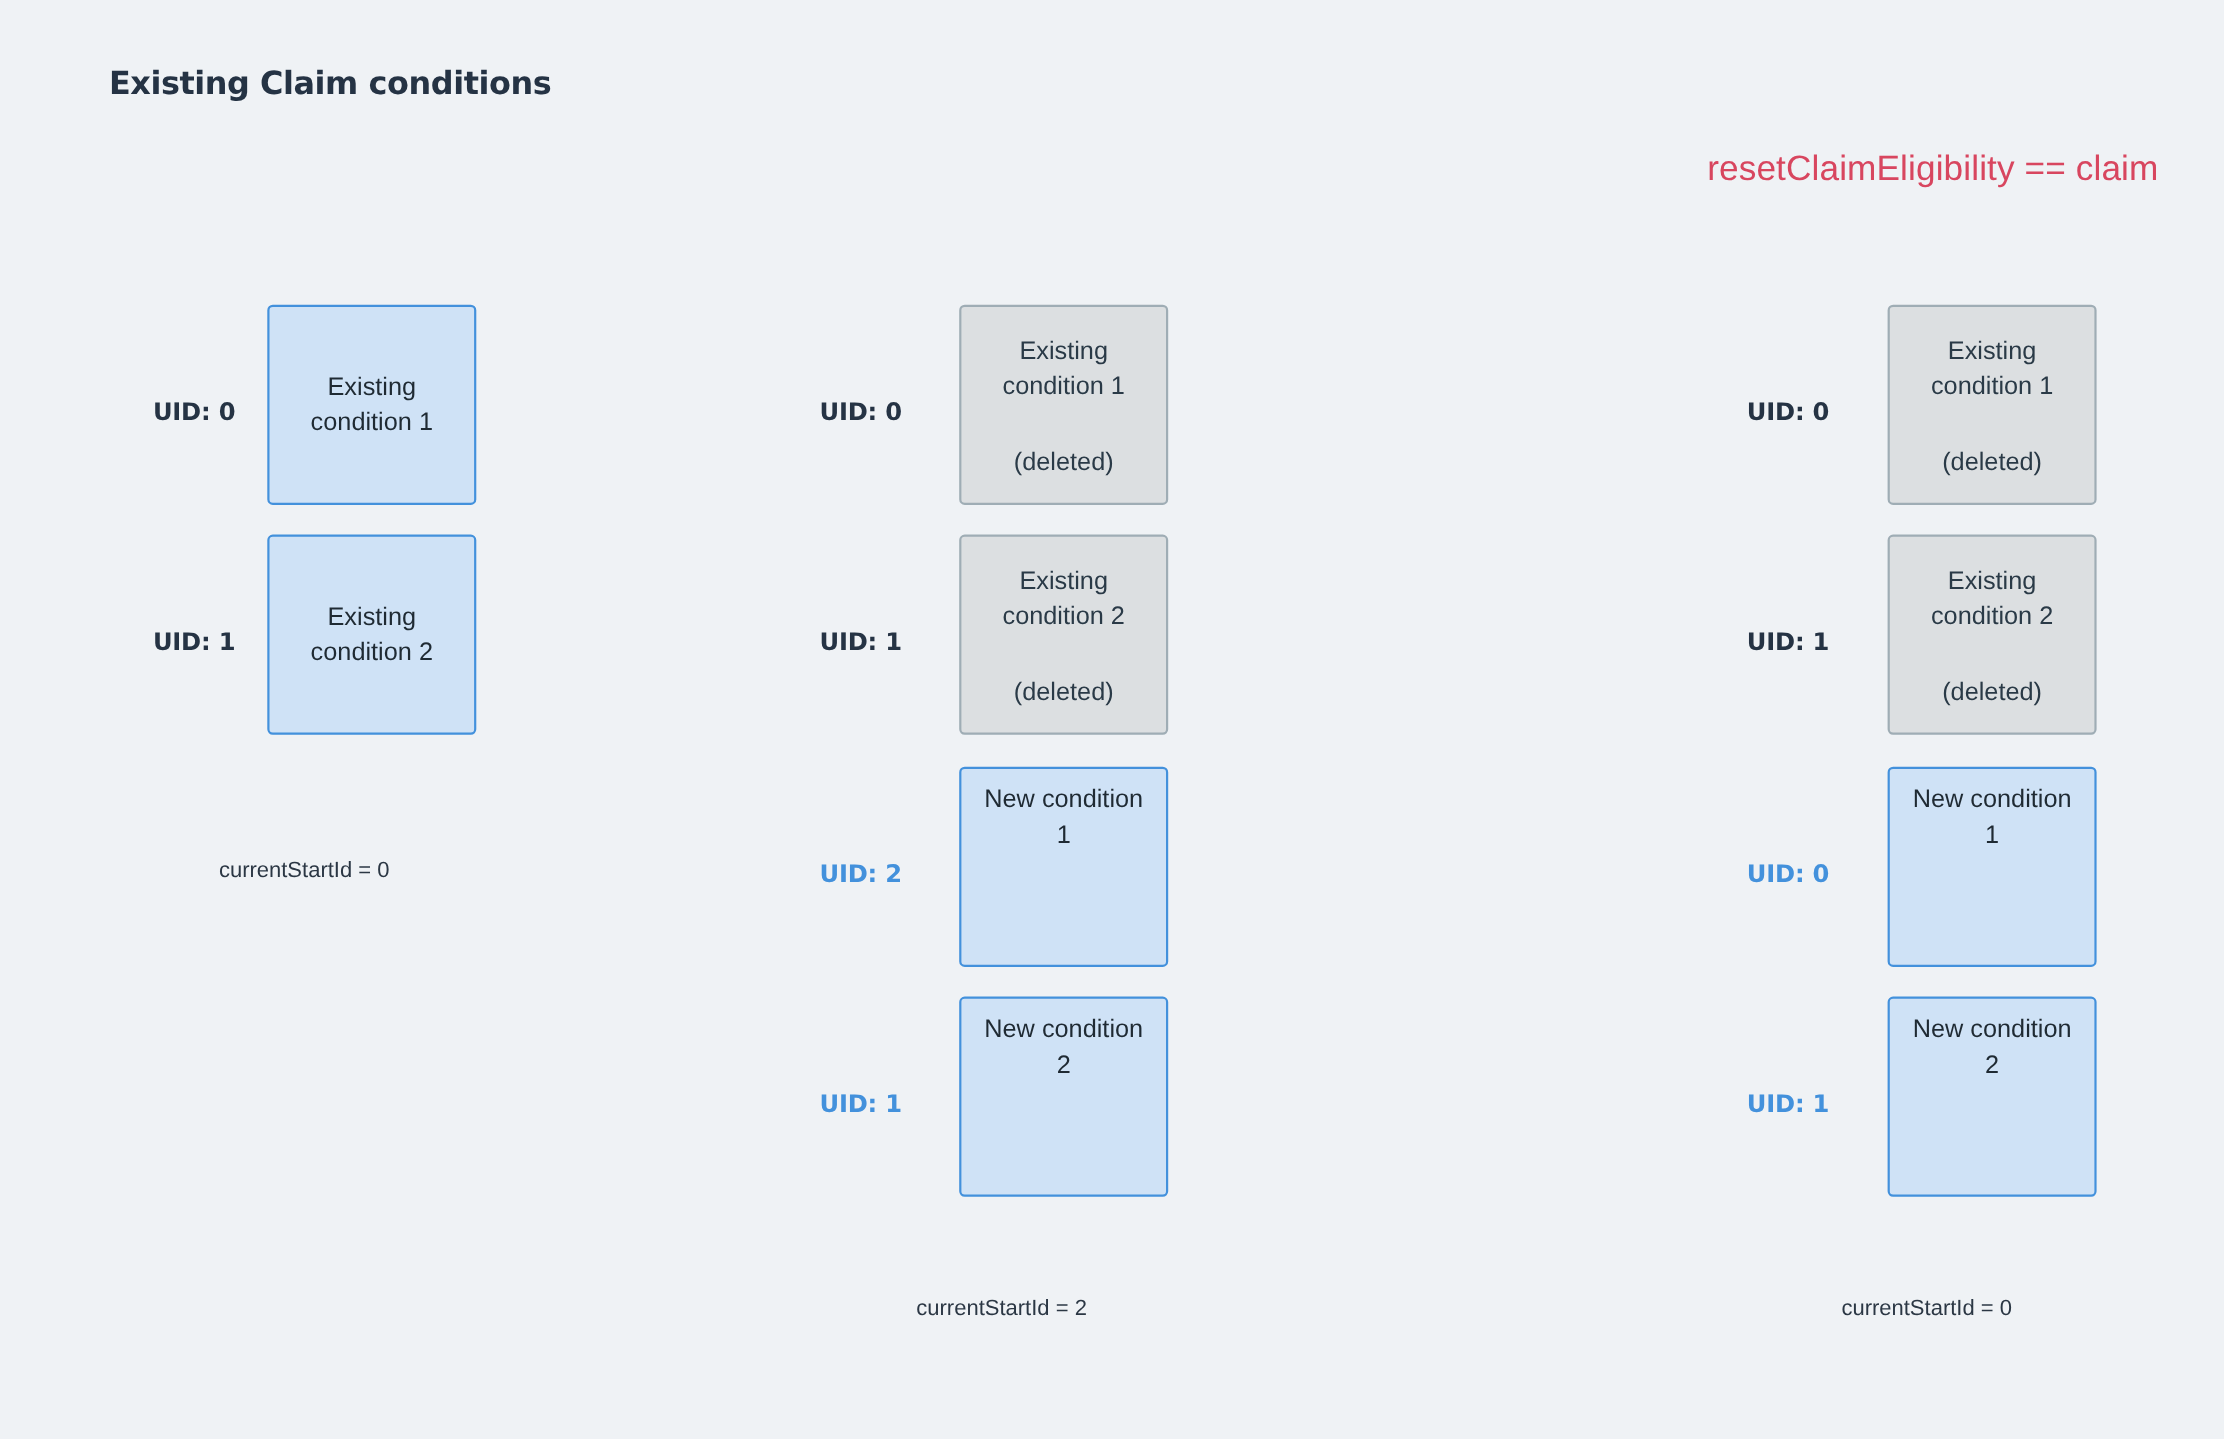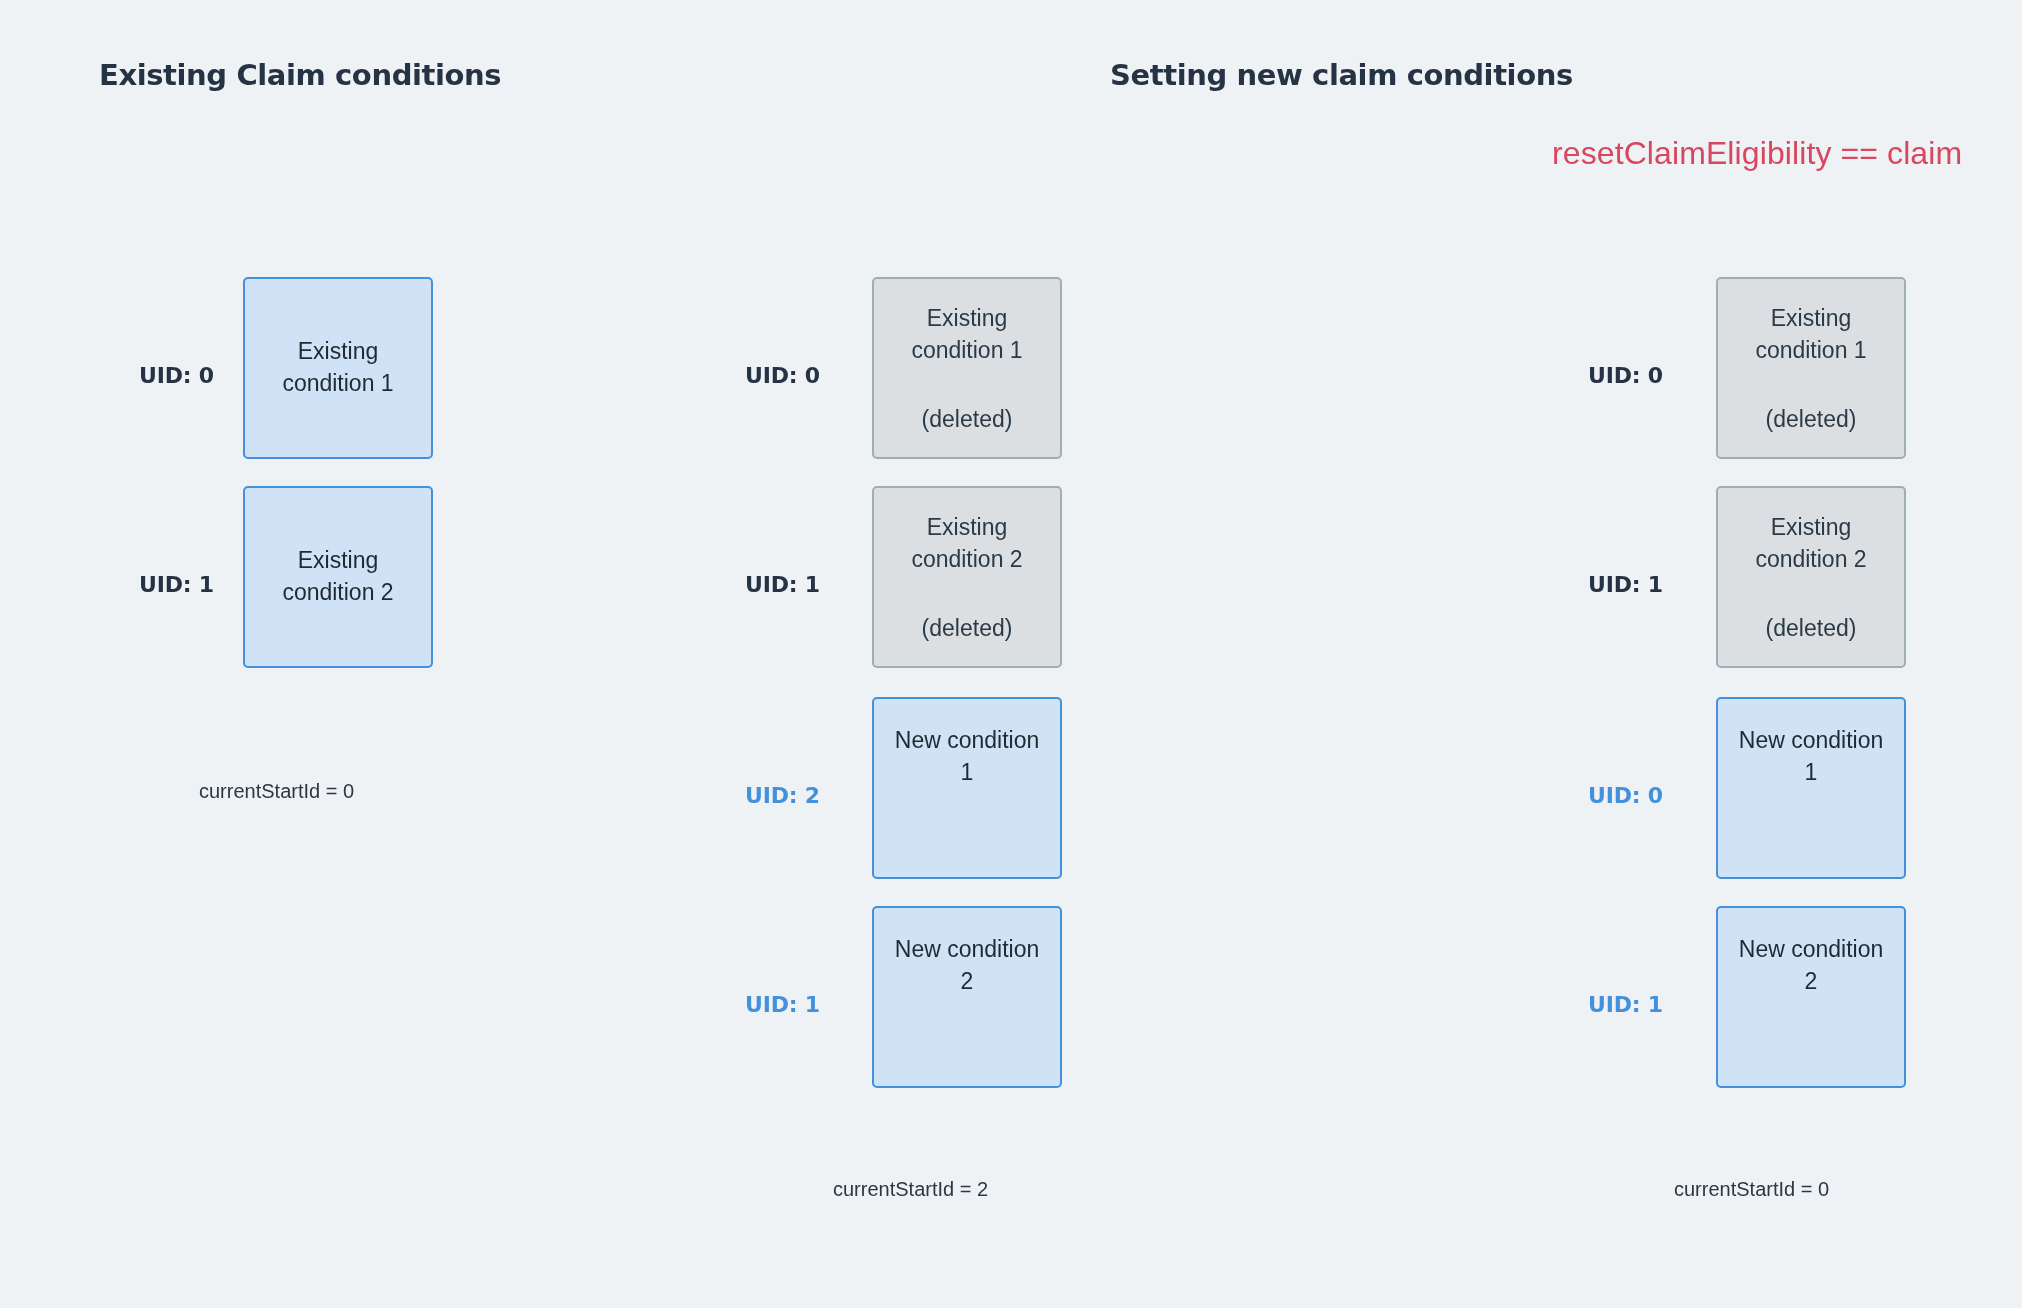--- a/index.html
+++ b/index.html
@@ -58,21 +58,21 @@
     background: #cfe2f6;
     border: 2px solid #4391dc;
   }
   .cond-box.gray {
     background: #dcdfe1;
     border: 2px solid #9fadb5;
     color: #2a3a47;
   }
   
   .cond-box.pos-center  { justify-content: center; }
-  .cond-box.pos-upper   { justify-content: flex-start; padding-top: 26px; }
+  .cond-box.pos-upper   { justify-content: flex-start; padding-top: 12px; }
   .cond-box.pos-spread  { justify-content: flex-start; padding-top: 24px; }
 
   .box-title { white-space: pre-line; }
   .box-note  { margin-top: 38px; }
 
   
   .uid-label {
     position: absolute;
     font-family: "DejaVu Sans", sans-serif;
     font-weight: bold;
@@ -92,21 +92,20 @@
     white-space: nowrap;
   }
 </style>
 </head>
 <body>
 
 <div id="stage">
 
   <div class="section-title" style="left:55px; top:58px;">Existing Claim conditions</div>
 
-  <div class="section-title" style="left:1066px; top:58px;">Setting new claim conditions</div>
 
 
   <div class="cond-expr false" style="left:1508px; top:135px;">resetClaimEligibility == claim</div>
 
   <div class="uid-label dark" style="left:95px; top:363px;">UID: 0</div>
 
   <div class="cond-box blue pos-center" style="left:199px; top:277px; width:190px; height:182px;">
     <div class="box-title">Existing
 condition 1</div>
   </div>

